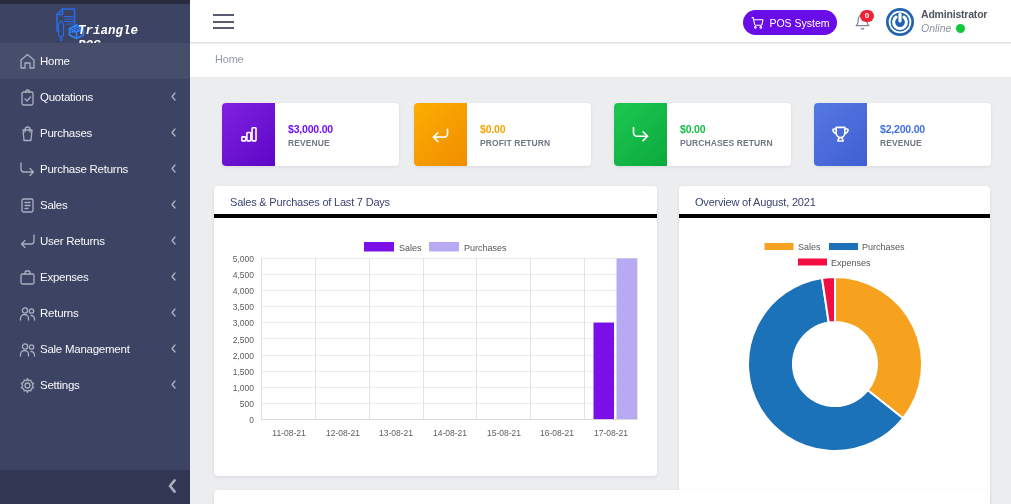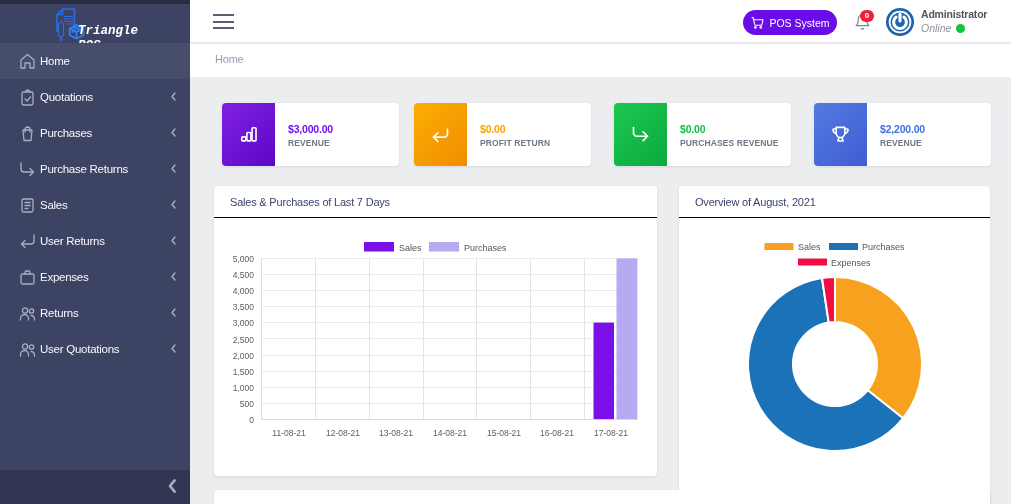--- a/index.html
+++ b/index.html
@@ -37,21 +37,21 @@
 
 
 .content { position:absolute; left:190px; top:77px; width:821px; height:427px; background:#ebedef; }
 
 .statcard { position:absolute; top:25.5px; width:177px; height:63px; background:#fff; border-radius:4px; box-shadow:0 1px 3px rgba(40,40,90,0.1); }
 .sq { position:absolute; left:0; top:0; width:53px; height:63px; border-radius:4px 0 0 4px; display:flex; align-items:center; justify-content:center; }
 .amount { position:absolute; left:66px; top:20px; font-size:10.5px; font-weight:bold; letter-spacing:-0.2px; }
 .slabel { position:absolute; left:66px; top:35.5px; font-size:8.5px; font-weight:bold; color:#6f7885; letter-spacing:0.1px; }
 
 .card { position:absolute; background:#fff; border-radius:4px; box-shadow:0 1px 3px rgba(40,40,90,0.1); }
-.cardhead { height:32px; border-bottom:1px solid #000000; font-size:11px; color:#3c4470; letter-spacing:-0.2px; padding:10px 0 0 16px; }
+.cardhead { height:32px; border-bottom:4px solid #000000; font-size:11px; color:#3c4470; letter-spacing:-0.2px; padding:10px 0 0 16px; }
 </style>
 </head>
 <body>
 <div class="page">
 
   <div class="sidebar">
     <div class="topstrip"></div>
     <div class="logo">
       <svg width="33" height="35" viewBox="0 0 33 35">
         <g fill="none" stroke="#2b6be8" stroke-width="1.6" stroke-linejoin="round" stroke-linecap="round">
@@ -150,21 +150,31 @@
             <path d="M4 1 L1 4.5 L4 8" fill="none" stroke="#b2b7c6" stroke-width="1.2" stroke-linecap="round" stroke-linejoin="round"></path>
           </svg>
       </div>
       <div class="mitem">
         <svg class="mi" viewBox="0 0 17 17" stroke="#a9afc1" stroke-width="1.3" fill="none" stroke-linecap="round" stroke-linejoin="round">
             <circle cx="6" cy="5.5" r="2.6" fill="none"></circle>
             <path d="M1.5 15 v-1.5 a4 4 0 0 1 8 0 V15" fill="none"></path>
             <circle cx="12.5" cy="6" r="2.2" fill="none"></circle>
             <path d="M12 10.5 a3.5 3.5 0 0 1 3.5 3.5 V15" fill="none"></path>
           </svg>
-        <span class="mtext">User Quotations</span>
+        <span class="mtext">Sale Management</span>
+        <svg class="chev" width="5" height="9" viewBox="0 0 5 9">
+            <path d="M4 1 L1 4.5 L4 8" fill="none" stroke="#b2b7c6" stroke-width="1.2" stroke-linecap="round" stroke-linejoin="round"></path>
+          </svg>
+      </div>
+      <div class="mitem">
+        <svg class="mi" viewBox="0 0 17 17" stroke="#a9afc1" stroke-width="1.3" fill="none" stroke-linecap="round" stroke-linejoin="round">
+            <circle cx="8.5" cy="8.5" r="2.5" fill="none"></circle>
+            <path d="M8.5 1.5 l1 2.2 2.3-.6 .6 2.3 2.2 1 -1.3 2.1 1.3 2.1 -2.2 1 -.6 2.3 -2.3-.6 -1 2.2 -1-2.2 -2.3 .6 -.6-2.3 -2.2-1 1.3-2.1 -1.3-2.1 2.2-1 .6-2.3 2.3 .6 Z" fill="none"></path>
+          </svg>
+        <span class="mtext">Settings</span>
         <svg class="chev" width="5" height="9" viewBox="0 0 5 9">
             <path d="M4 1 L1 4.5 L4 8" fill="none" stroke="#b2b7c6" stroke-width="1.2" stroke-linecap="round" stroke-linejoin="round"></path>
           </svg>
       </div>
     </div>
     <div class="collapsebar">
       <svg style="position:absolute;right:14px;top:9px" width="8" height="14" viewBox="0 0 8 14">
           <path d="M6.6 1.4 L2 7 L6.6 12.6" fill="none" stroke="#a9aec2" stroke-width="2.6" stroke-linecap="round" stroke-linejoin="round"></path>
         </svg>
     </div>
@@ -232,21 +242,21 @@
       <div class="slabel">PROFIT RETURN</div>
     </div>
     <div class="statcard" style="left:424px;">
       <div class="sq" style="background:linear-gradient(135deg,#1cc851,#0ca93d);">
         <svg width="21" height="21" viewBox="0 0 24 24" fill="none" stroke="#fff" stroke-width="1.9" stroke-linecap="round" stroke-linejoin="round">
             <polyline points="15 9 20 14 15 19"></polyline>
             <path d="M4 4v6a4 4 0 0 0 4 4h12"></path>
           </svg>
       </div>
       <div class="amount" style="color:#10bf46;">$0.00</div>
-      <div class="slabel">PURCHASES REVENUE</div>
+      <div class="slabel">PURCHASES RETURN</div>
     </div>
     <div class="statcard" style="left:624px;text-align:center;">
       <div class="sq" style="background:linear-gradient(135deg,#5579e2,#3f5ed2);">
         <svg width="23" height="23" viewBox="0 0 24 24" fill="none" stroke="#fff" stroke-width="1.7" stroke-linejoin="round">
             <path d="M7.5 4.5 h9 v5.8 a4.5 4.9 0 0 1-9 0 Z"></path>
             <path d="M7.5 6.2 H5.1 a1 1 0 0 0-1 1.1 c.2 2 1.5 3.3 3.5 3.6 M16.5 6.2 h2.4 a1 1 0 0 1 1 1.1 c-.2 2-1.5 3.3-3.5 3.6"></path>
             <path d="M10.7 14.9 L9.2 18.8 M13.3 14.9 L14.8 18.8 M8.6 18.8 h6.8"></path>
           </svg>
       </div>
       <div class="amount" style="color:#4070e0;">$2,200.00</div>

